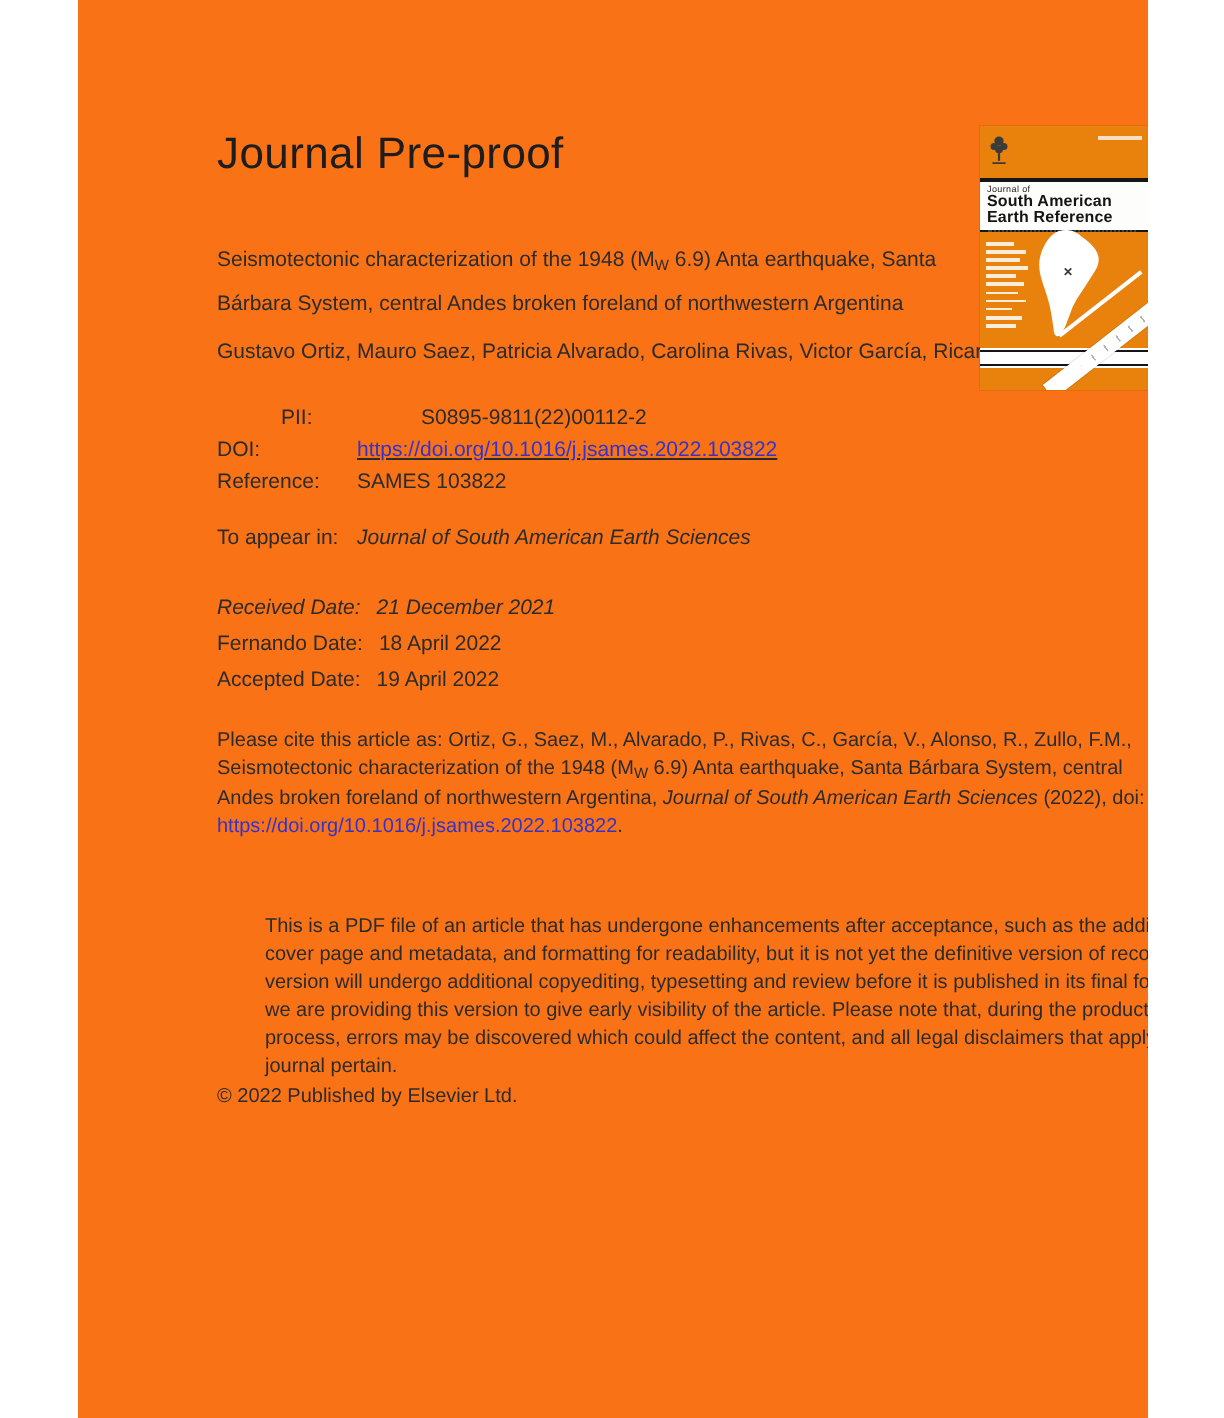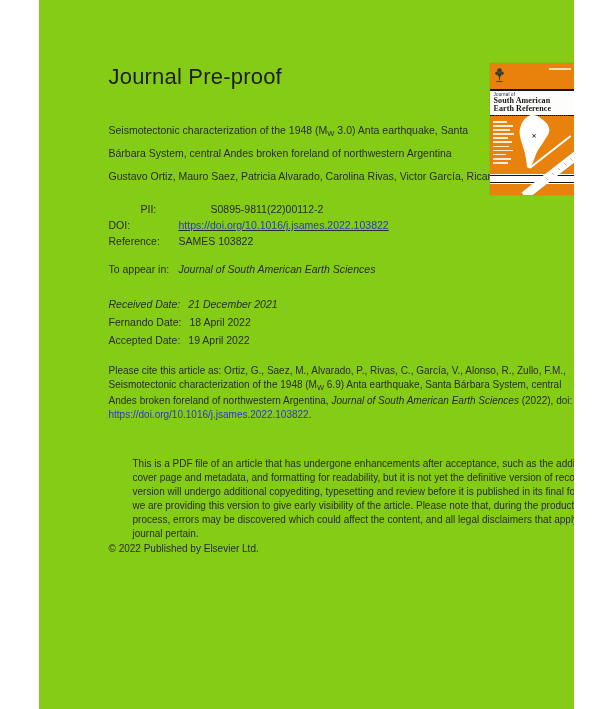--- a/index.html
+++ b/index.html
@@ -1,17 +1,17 @@
 <!DOCTYPE html>
 <html><head>
 <meta charset="utf-8">
 <style>
   html,body{margin:0;padding:0;background:#ffffff;}
   .page{
-    position:relative;width:535px;height:709px;background:#84cc16;overflow:hidden;
+    position:relative;width:535px;height:709px;background:#f97316;overflow:hidden;
     font-family:"Liberation Sans", sans-serif;color:#2e2e2e;margin:0 auto;
   }
   .h1-title{
     position:absolute;left:70px;top:64px;font-size:22px;font-weight:400;
     color:#1d1d1d;letter-spacing:.2px;
   }
   .article-title{
     position:absolute;left:70px;top:121px;width:400px;
     font-size:10.5px;line-height:19.5px;color:#2b2b2b;
   }
@@ -43,21 +43,21 @@
   .cov-head{position:relative;height:26px;background:#e8820c;}
   .cov-head .logo{position:absolute;left:4px;top:4px;width:11px;height:17px;}
   .cov-head .tiny-issn{
     position:absolute;right:4px;top:5px;width:22px;height:2px;
     background:rgba(255,255,255,.75);
   }
   .cov-rule{height:1.5px;background:#161616;}
   .cov-titleband{position:relative;height:24px;background:#fdfdfb;padding:1px 0 0 4px;box-sizing:border-box;}
   .cov-journalof{font-size:4.5px;line-height:5px;color:#222;letter-spacing:.2px;}
   .cov-jtitle{
-    font-family:Liberation Serif, serif;font-weight:bold;
+    font-family:Liberation Sans, sans-serif;font-weight:bold;
     font-size:8px;line-height:8.5px;color:#141414;letter-spacing:.1px;
   }
   .cov-subdots{margin-top:1.5px;width:74px;border-top:1px dotted #444;}
   .cov-main{position:relative;height:58px;background:#e8820c;overflow:visible;}
   .cov-editors{position:absolute;left:3px;top:5px;width:24px;}
   .cov-editors div{height:1.5px;background:rgba(255,255,255,.85);margin-bottom:2.6px;}
   .cov-editors div:nth-child(1){width:14px;}
   .cov-editors div:nth-child(2){width:20px;}
   .cov-editors div:nth-child(3){width:17px;}
   .cov-editors div:nth-child(4){width:21px;}
@@ -88,21 +88,21 @@
   }
 </style>
 </head>
 <body>
 
 <div class="page">
 
   <div class="h1-title">Journal Pre-proof</div>
 
   <div class="article-title">
-    <span>Seismotectonic characterization of the 1948 (M</span><sub class="mw">W</sub><span> 3.0) Anta earthquake, Santa</span><br>
+    <span>Seismotectonic characterization of the 1948 (M</span><sub class="mw">W</sub><span> 6.9) Anta earthquake, Santa</span><br>
     <span>Bárbara System, central Andes broken foreland of northwestern Argentina</span>
   </div>
 
   <div class="authors">
     <span>Gustavo Ortiz, Mauro Saez, Patricia Alvarado, Carolina Rivas, Victor García, Ricardo</span><br>
   </div>
 
   <div class="meta-row" style="top:203px;padding-left:32px;">
     <span class="lbl">PII:</span><span>S0895-9811(22)00112-2</span>
   </div>

